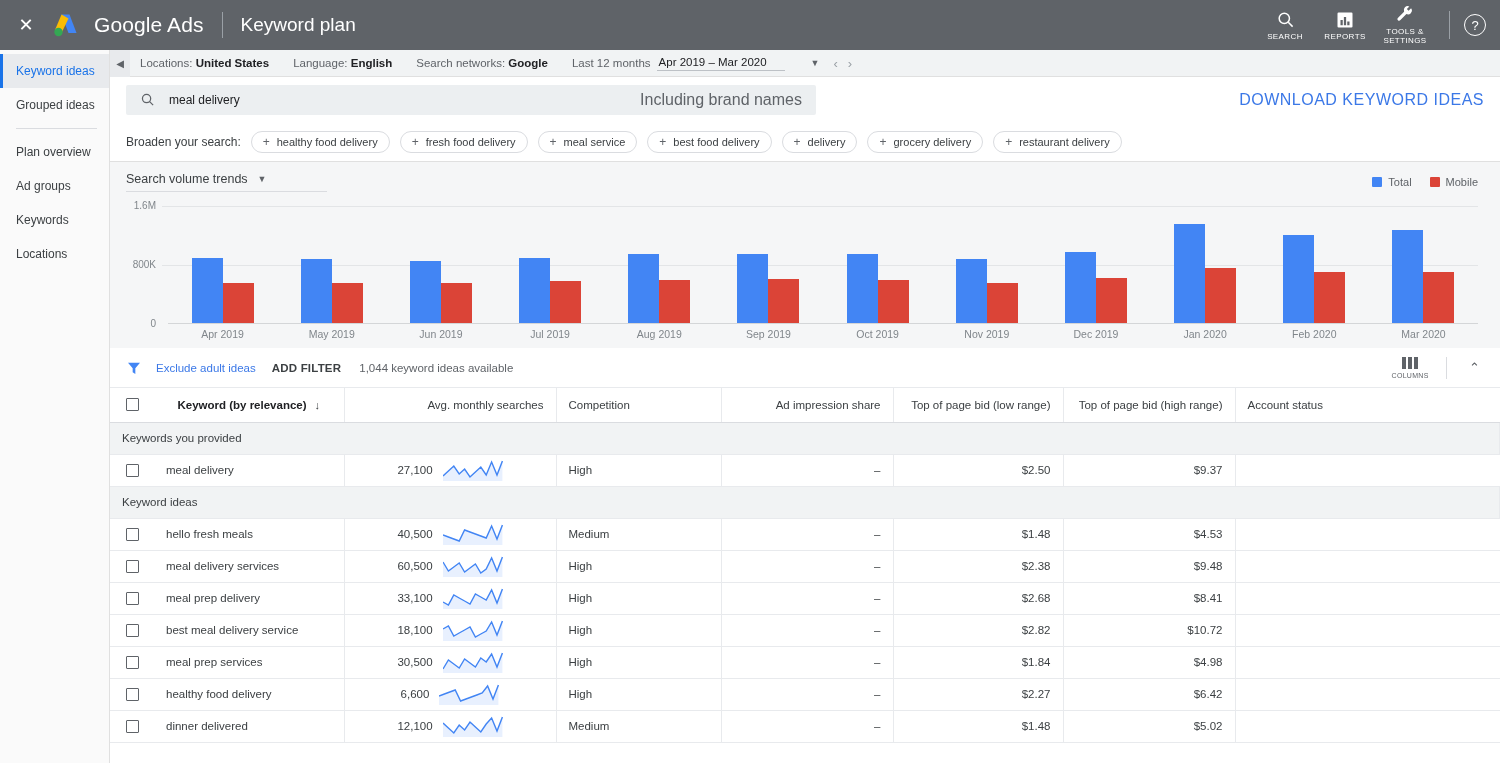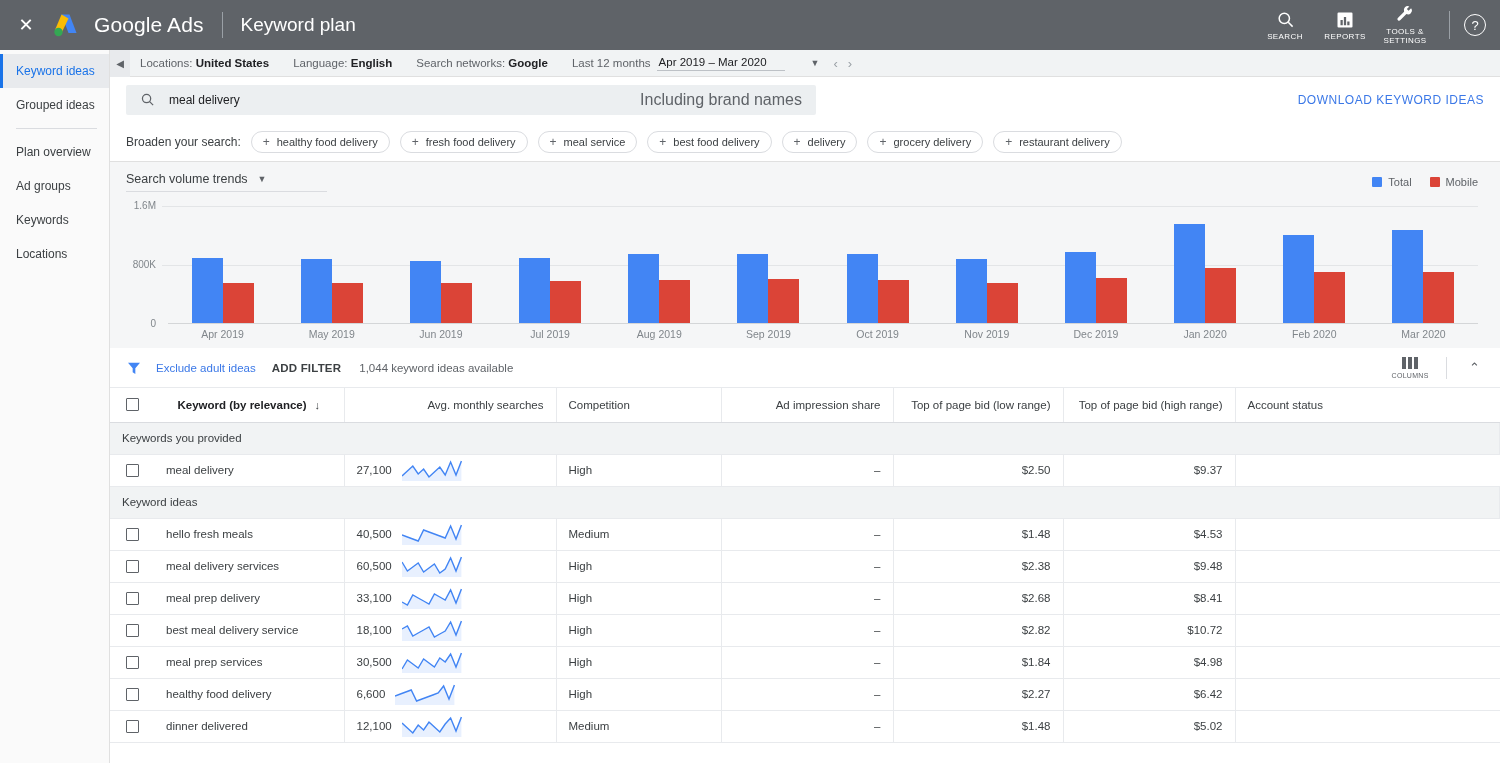--- a/index.html
+++ b/index.html
@@ -103,21 +103,21 @@
     padding-left:16px; padding-right:16px; position:relative;
   }
   .searchbox {
     background:#eceff1; height:30px; width:690px; border-radius:2px;
     display:flex; align-items:center; padding:0 14px; cursor:text;
   }
   .search-ico { color:#5f6368; font-size:14px; margin-right:14px; display:flex;}
   .search-val { font-size:12px; color:#202124; flex:1; }
   .brandnames { font-size:16px; color:#5f6368; }
   .dl-link {
-    position:absolute; right:16px; font-size:12px; color:#3b78e7;
+    position:absolute; right:16px; font-size:16px; color:#3b78e7;
     letter-spacing:.5px; cursor:pointer; font-weight:500;
   }
 
   
   .broadenrow {
     height:40px; display:flex; align-items:center; padding-left:16px;
     border-bottom:1px solid #e0e0e0; background:#fff;
   }
   .broaden-lbl { font-size:12px; color:#3c4043; margin-right:10px; }
   .chip {
@@ -212,21 +212,21 @@
     width:13px; height:13px; border:1.6px solid #5f6368; border-radius:1px;
     display:inline-block; cursor:pointer; vertical-align:middle;
   }
   .th-ck { width:44px; text-align:center; border-right:none !important;}
   .td-ck { width:44px; text-align:center; border-right:none !important;}
   .sortarrow { color:#3c4043; margin-left:8px; font-size:11px; }
   .grouprow td {
     background:#f1f3f4; font-size:11.5px; color:#3c4043; height:30px;
     border-right:none; border-bottom:1px solid #e8eaed;
   }
-  .searchescell { display:flex; align-items:center; justify-content:flex-start; gap:10px;}
+  .searchescell { display:flex; align-items:center; justify-content:center; gap:10px;}
   .spark { width:60px; height:22px; display:block; }
   .kwname { padding-left:4px; }
 </style>
 </head>
 <body>
 
 <div class="topbar">
   <div class="close-x">✕</div>
   <div class="ads-logo">
     <svg width="30" height="26" viewBox="0 0 30 26">

